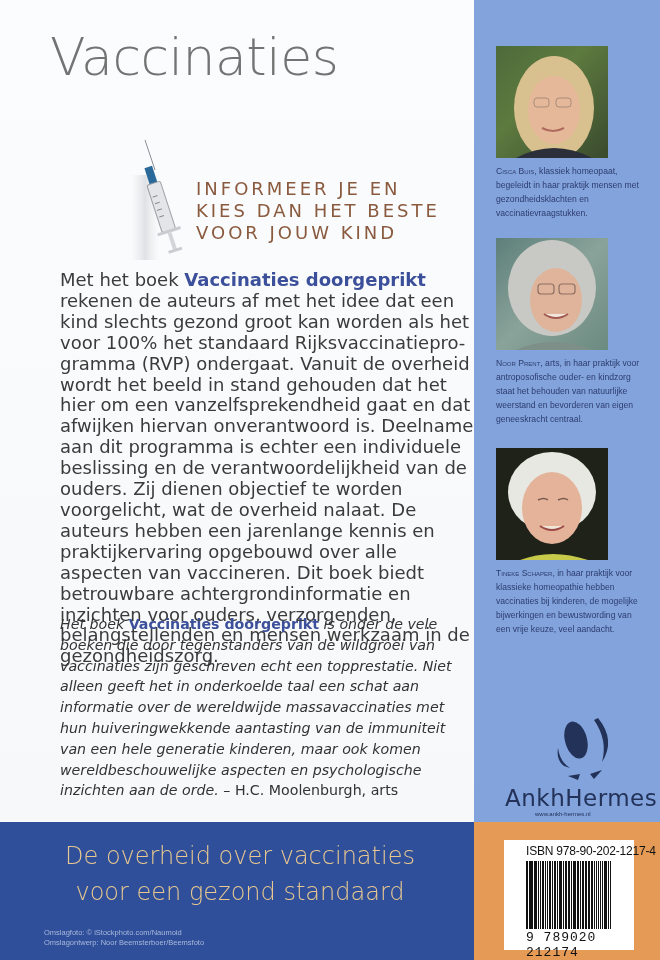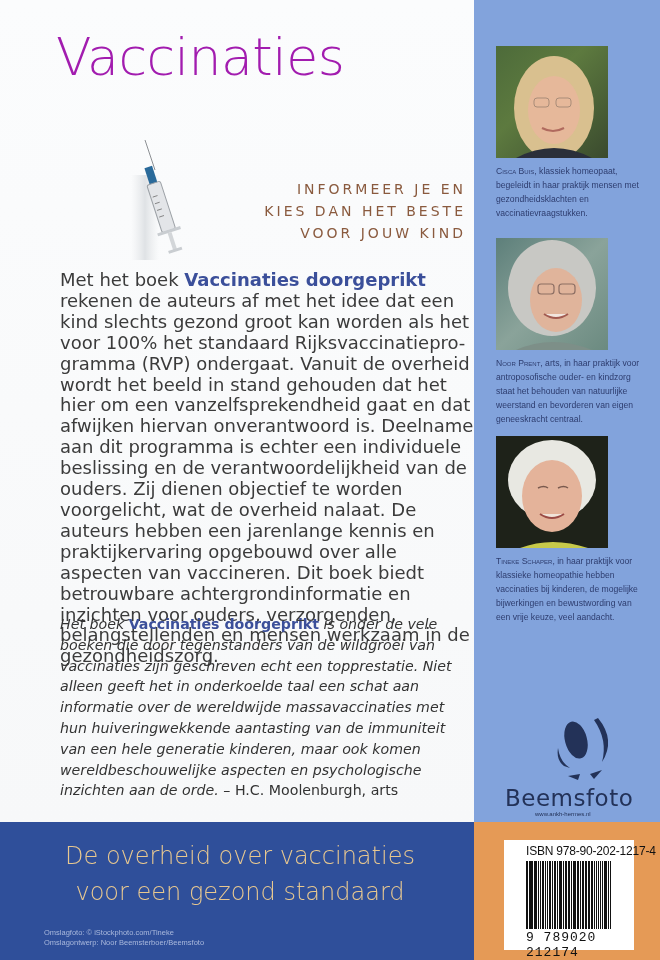--- a/index.html
+++ b/index.html
@@ -5,28 +5,28 @@
   * { box-sizing: border-box; margin: 0; padding: 0; }
   html, body { width: 660px; height: 960px; overflow: hidden; background: #fdfdfd; }
   body { position: relative; font-family: "DejaVu Sans", sans-serif; }
 
   .main { position: absolute; left: 0; top: 0; width: 474px; height: 822px;
           background: linear-gradient(180deg, #fbfcfd 0%, #f7f8f9 100%); }
   .sidebar { position: absolute; left: 474px; top: 0; width: 186px; height: 822px; background: #82a3dc; }
   .bottom-band { position: absolute; left: 0; top: 822px; width: 474px; height: 138px; background: #2f4f9a; }
   .isbn-panel { position: absolute; left: 474px; top: 822px; width: 186px; height: 138px; background: #e59a56; }
 
-  .title { position: absolute; left: 56px; top: 28px; color: #a21caf; font-family: "DejaVu Sans", sans-serif;
+  .title { position: absolute; left: 50px; top: 28px; color: #737373; font-family: "DejaVu Sans", sans-serif;
            font-weight: 300; font-size: 52px; line-height: 58px; letter-spacing: -0.5px; }
   .title .l2 { display: block; margin-left: -6px; }
 
   .syringe { position: absolute; left: 125px; top: 140px; width: 70px; height: 120px; }
 
-  .subtitle { position: absolute; left: 196px; top: 178px; width: 270px; text-align: right; color: #8a5a3e;
-              font-size: 14px; letter-spacing: 3px; line-height: 22px; font-family: "DejaVu Sans", sans-serif; }
+  .subtitle { position: absolute; left: 196px; top: 178px; width: 270px; text-align: left; color: #8a5a3e;
+              font-size: 18px; letter-spacing: 3px; line-height: 22px; font-family: "DejaVu Sans", sans-serif; }
 
   .body-text { position: absolute; left: 60px; top: 270px; width: 414px; color: #3b3b3b; font-size: 18px;
                line-height: 20.9px; font-family: "DejaVu Sans", sans-serif; }
   .body-text b { color: #3b4f9a; font-weight: bold; }
 
   .quote { position: absolute; left: 60px; top: 614px; width: 414px; color: #333; font-size: 14.2px;
            line-height: 20.8px; font-style: italic; font-family: "DejaVu Sans", sans-serif; }
   .quote b { color: #3b4f9a; font-style: normal; font-weight: bold; }
   .quote .sig { font-style: normal; text-align: center; }
 
@@ -95,21 +95,21 @@
 <p class="body-text"><span>Met het boek </span><b>Vaccinaties doorgeprikt</b><span> rekenen de auteurs af met het idee dat een kind slechts gezond groot kan worden als het voor 100% het standaard Rijksvaccinatiepro­gramma (RVP) ondergaat. Vanuit de overheid wordt het beeld in stand gehouden dat het hier om een vanzelfspre­kendheid gaat en dat afwijken hiervan onverantwoord is. Deelname aan dit programma is echter een individuele beslissing en de verantwoordelijkheid van de ouders. Zij dienen objectief te worden voorgelicht, wat de overheid nalaat. De auteurs hebben een jarenlange kennis en praktijk­ervaring opgebouwd over alle aspecten van vaccineren. Dit boek biedt betrouwbare achtergrondinformatie en inzichten voor ouders, verzorgenden, belangstellenden en mensen werkzaam in de gezondheidszorg.</span></p>
 
 <p class="quote"><span>Het boek </span><b>Vaccinaties doorgeprikt</b><span> is onder de vele boeken die door tegenstanders van de wildgroei van vaccinaties zijn geschreven echt een topprestatie. Niet alleen geeft het in onderkoelde taal een schat aan informatie over de wereld­wijde massavaccinaties met hun huiveringwekkende aantas­ting van de immuniteit van een hele generatie kinderen, maar ook komen wereldbeschouwelijke aspecten en psycho­logische inzichten aan de orde.</span><span class="sig"> – H.C. Moolenburgh, arts</span></p>
 
 <div class="tagline">
   <div>De overheid over vaccinaties</div>
   <div>voor een gezond standaard</div>
 </div>
 
 <div class="credits">
-  <div>Omslagfoto: © iStockphoto.com/Tineke</div>
+  <div>Omslagfoto: © iStockphoto.com/Naumoid</div>
   <div>Omslagontwerp: Noor Beemsterboer/Beemsfoto</div>
 </div>
 
 <div class="author" style="top:46px;">
   <div class="photo" style="background:linear-gradient(135deg,#4d6b3a 0%,#5d7a3f 40%,#3a4a2e 100%);">
     <svg width="112" height="112" viewBox="0 0 112 112">
       <ellipse cx="58" cy="62" rx="40" ry="52" fill="#d9c08f"></ellipse>
       <ellipse cx="58" cy="64" rx="26" ry="34" fill="#e6b89a"></ellipse>
       <rect x="38" y="52" width="15" height="9" rx="3" fill="none" stroke="#a98c78" stroke-width="1"></rect>
       <rect x="60" y="52" width="15" height="9" rx="3" fill="none" stroke="#a98c78" stroke-width="1"></rect>
@@ -127,42 +127,42 @@
       <ellipse cx="60" cy="62" rx="26" ry="32" fill="#e0b49b"></ellipse>
       <rect x="42" y="46" width="16" height="10" rx="3" fill="none" stroke="#8c6e63" stroke-width="1.2"></rect>
       <rect x="63" y="46" width="16" height="10" rx="3" fill="none" stroke="#8c6e63" stroke-width="1.2"></rect>
       <path d="M48 76 Q60 84 72 76" stroke="#a25a50" stroke-width="2" fill="#f2e6df"></path>
       <path d="M20 112 Q56 96 96 112" fill="#7d8f88"></path>
     </svg>
   </div>
   <p class="caption"><span class="nm">Noor Prent</span><span>, arts, in haar praktijk voor antroposofische ouder- en kindzorg staat het behouden van natuurlijke weerstand en bevor­deren van eigen geneeskracht centraal.</span></p>
 </div>
 
-<div class="author" style="top:436px;">
+<div class="author" style="top:448px;">
   <div class="photo" style="background:#1e2219;">
     <svg width="112" height="112" viewBox="0 0 112 112">
       <ellipse cx="56" cy="44" rx="44" ry="40" fill="#e8e8e2"></ellipse>
       <ellipse cx="56" cy="60" rx="30" ry="36" fill="#e4b39a"></ellipse>
       <path d="M42 52 Q48 49 52 52" stroke="#7a5a4e" stroke-width="1.5" fill="none"></path>
       <path d="M62 52 Q68 49 72 52" stroke="#7a5a4e" stroke-width="1.5" fill="none"></path>
       <path d="M44 78 Q56 86 68 78" stroke="#9a4a44" stroke-width="2" fill="#f1e4d9"></path>
       <path d="M24 112 Q56 100 92 112" fill="#c7c94a"></path>
     </svg>
   </div>
   <p class="caption"><span class="nm">Tineke Schaper</span><span>, in haar praktijk voor klassieke homeopathie hebben vaccinaties bij kinderen, de mogelijke bijwerkingen en bewustwording van een vrije keuze, veel aandacht.</span></p>
 </div>
 
 <svg class="logo" viewBox="0 0 80 90">
   <ellipse cx="30" cy="40" rx="11" ry="19" fill="#233258" transform="rotate(-15 30 40)"></ellipse>
   <path d="M52 18 Q70 40 56 62 Q62 40 48 20 Z" fill="#233258"></path>
   <path d="M12 48 Q14 62 24 68 L18 66 Q10 60 12 48 Z" fill="#233258"></path>
   <path d="M22 76 L34 74 L32 80 Z" fill="#233258"></path>
   <path d="M44 74 L56 70 L48 79 Z" fill="#233258"></path>
 </svg>
-<div class="logo-name">Beemsfoto</div>
+<div class="logo-name">AnkhHermes</div>
 <div class="logo-url">www.ankh-hermes.nl</div>
 
 <div class="barcode-box">
   <div class="isbn">ISBN 978-90-202-1217-4</div>
   <div class="bars">
     <span style="width:2px"></span>
       <span style="width:1px"></span>
       <span style="width:3px"></span>
       <span style="width:1px"></span>
     <span style="width:2px"></span>

